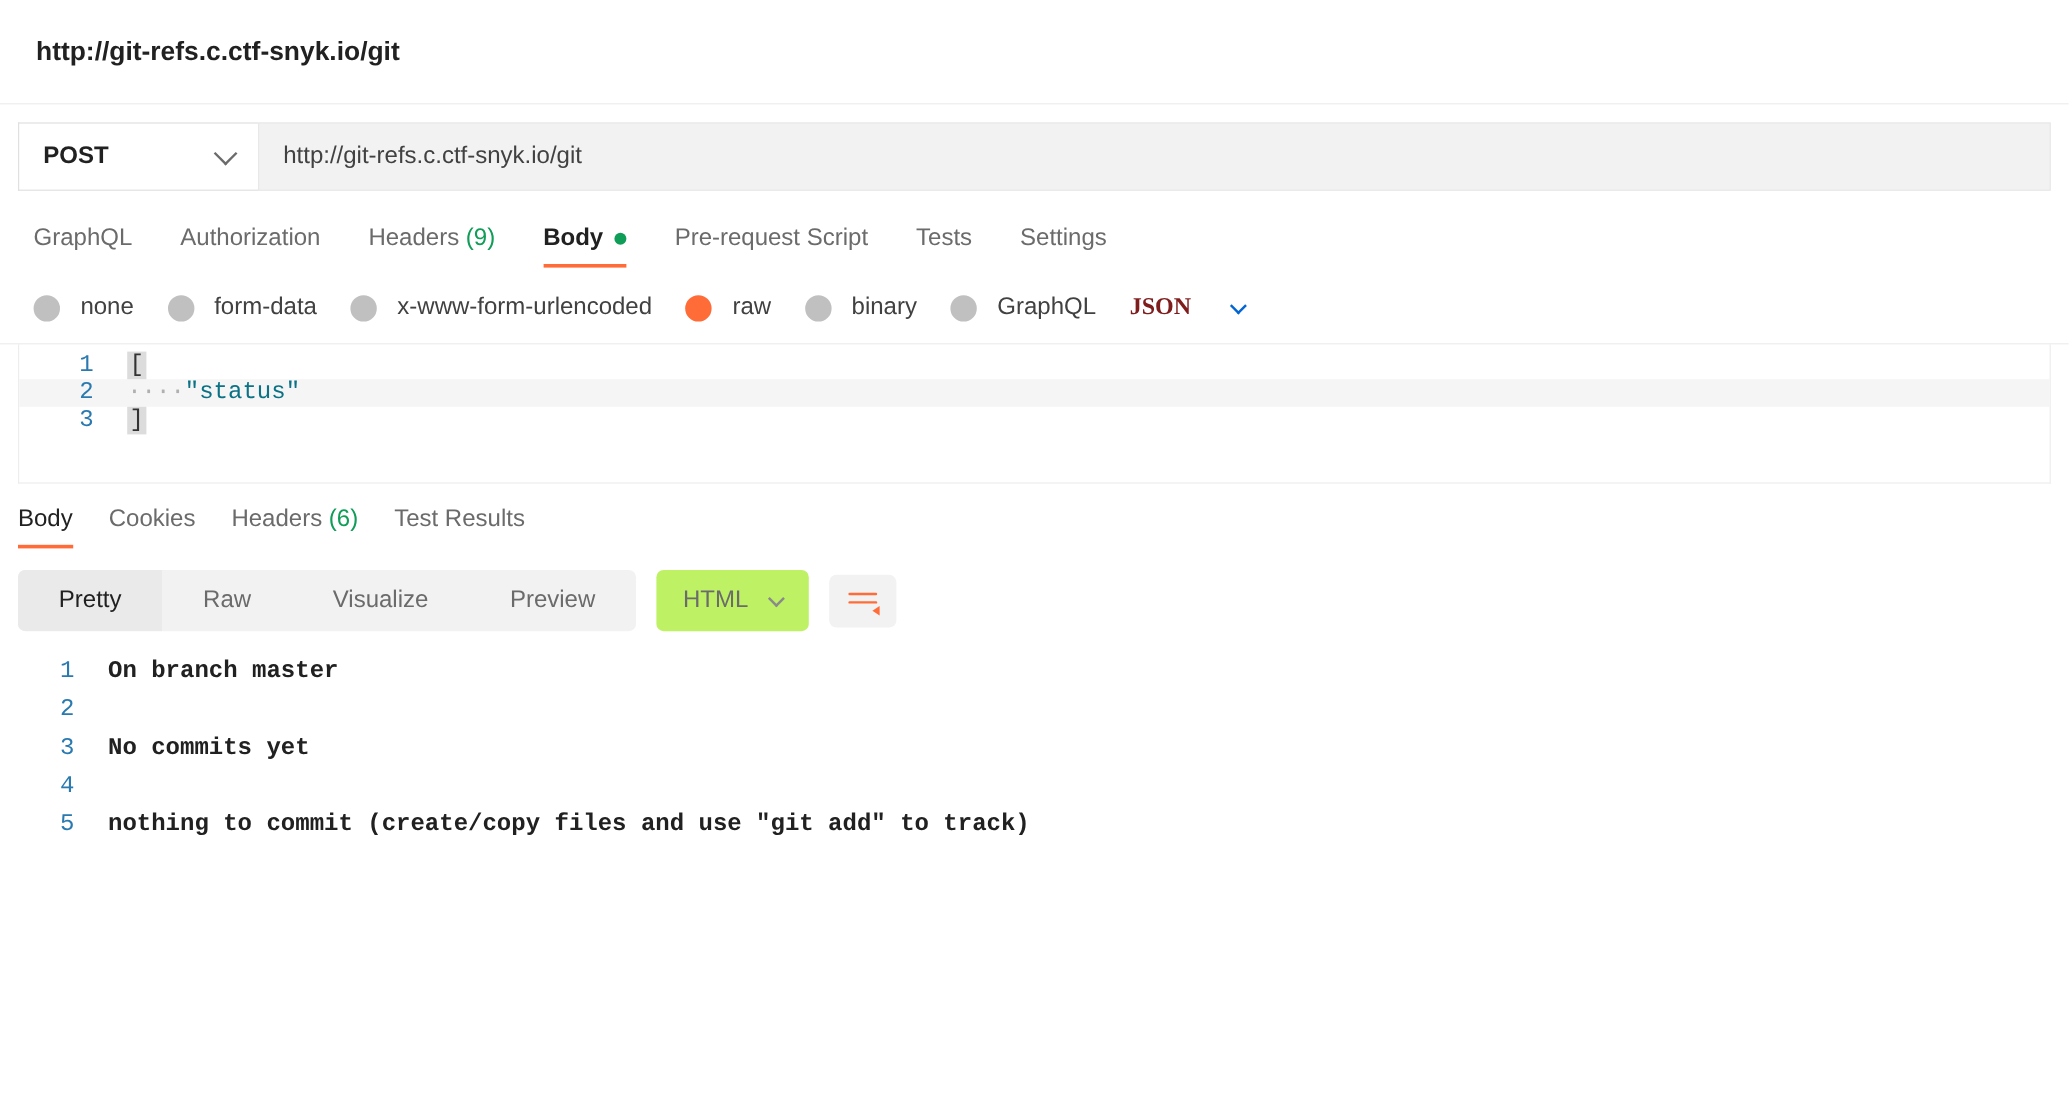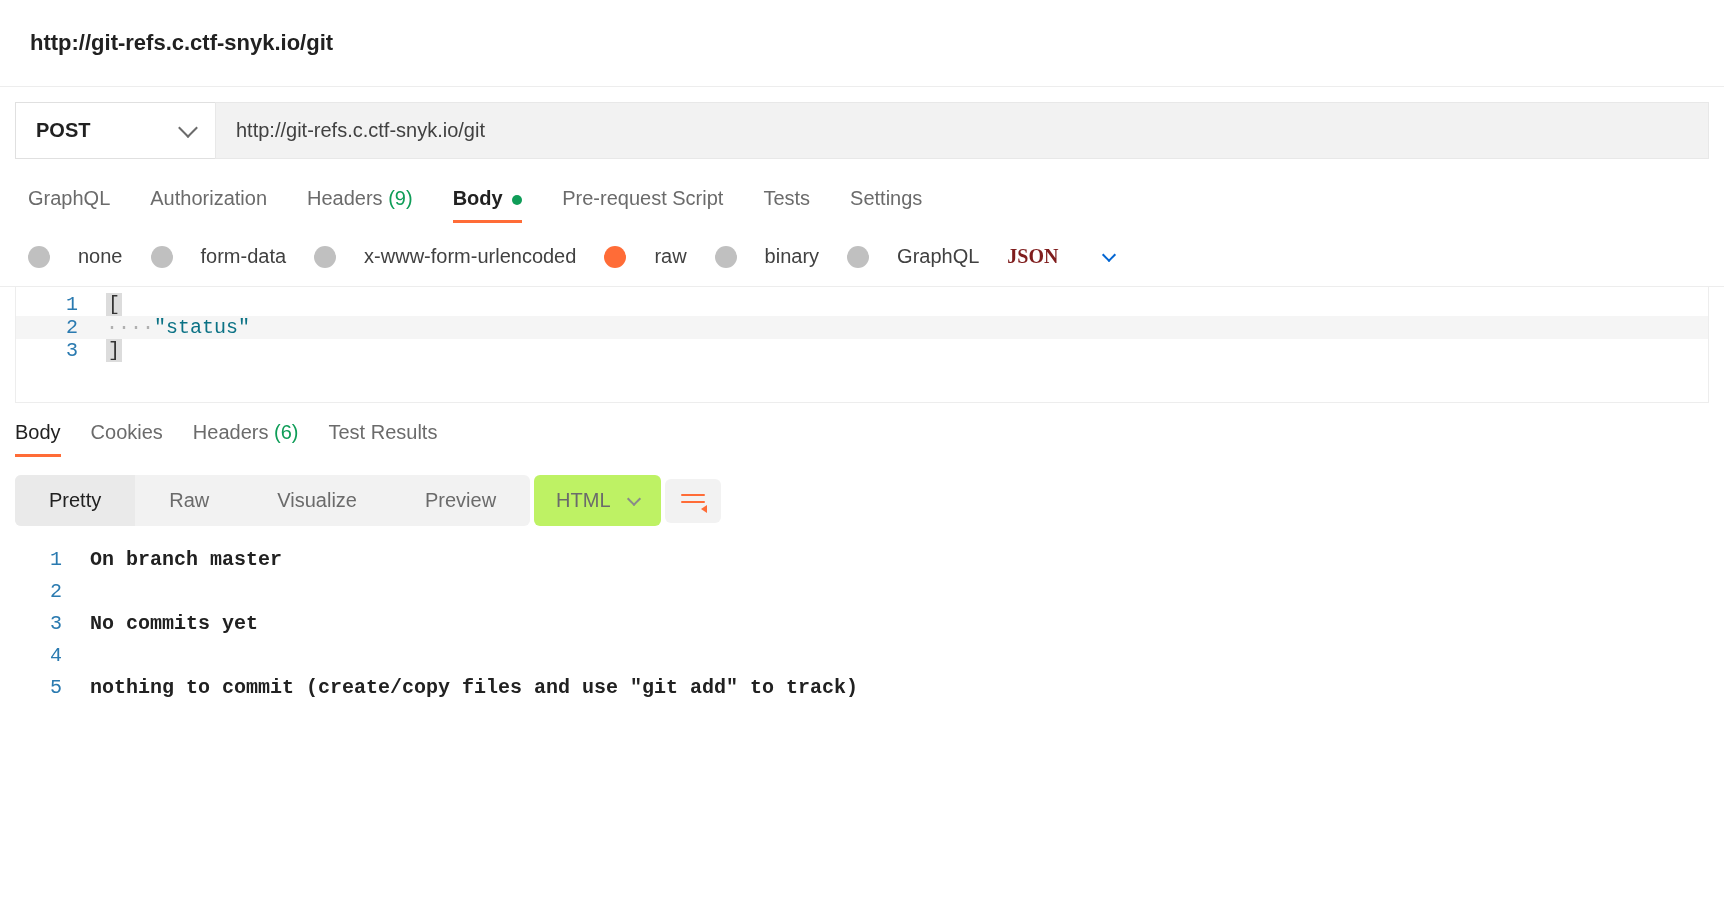--- a/index.html
+++ b/index.html
@@ -62,21 +62,21 @@
   .body-type-row {
     display: flex;
     align-items: center;
     gap: 28px;
     padding: 22px 0 18px 28px;
     border-bottom: 1px solid #ededed;
   }
   .radio {
     display: flex;
     align-items: center;
-    gap: 28px;
+    gap: 17px;
     color: #414141;
     cursor: pointer;
   }
   .radio-outer {
     width: 22px; height: 22px;
     border-radius: 50%;
     background: #c0c0c0;
     display:flex; align-items:center; justify-content:center;
   }
   .radio-outer.sel { background:#ff6c37; }
@@ -116,21 +116,21 @@
     display:flex;
     gap: 30px;
     padding: 18px 0 0 15px;
   }
   .rtab { color:#6b6b6b; cursor:pointer; padding-bottom:10px; }
   .rtab.active { color:#212121; border-bottom:3px solid #ff6c37; }
 
   .resp-toolbar {
     display:flex;
     align-items:center;
-    gap: 4px;
+    gap: 17px;
     padding: 18px 0 0 15px;
   }
   .seg-group {
     display:flex;
     background:#f2f2f2;
     border-radius:6px;
     overflow:hidden;
   }
   .seg {
     padding: 14px 34px;

